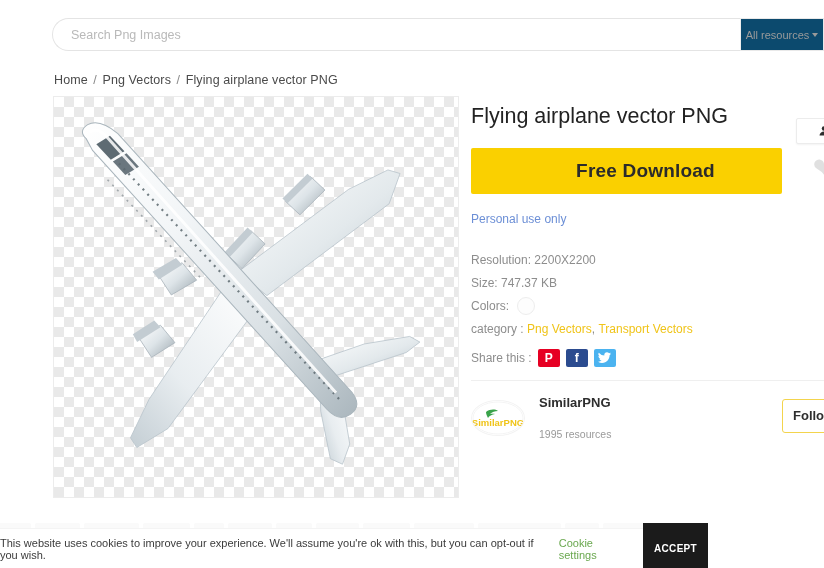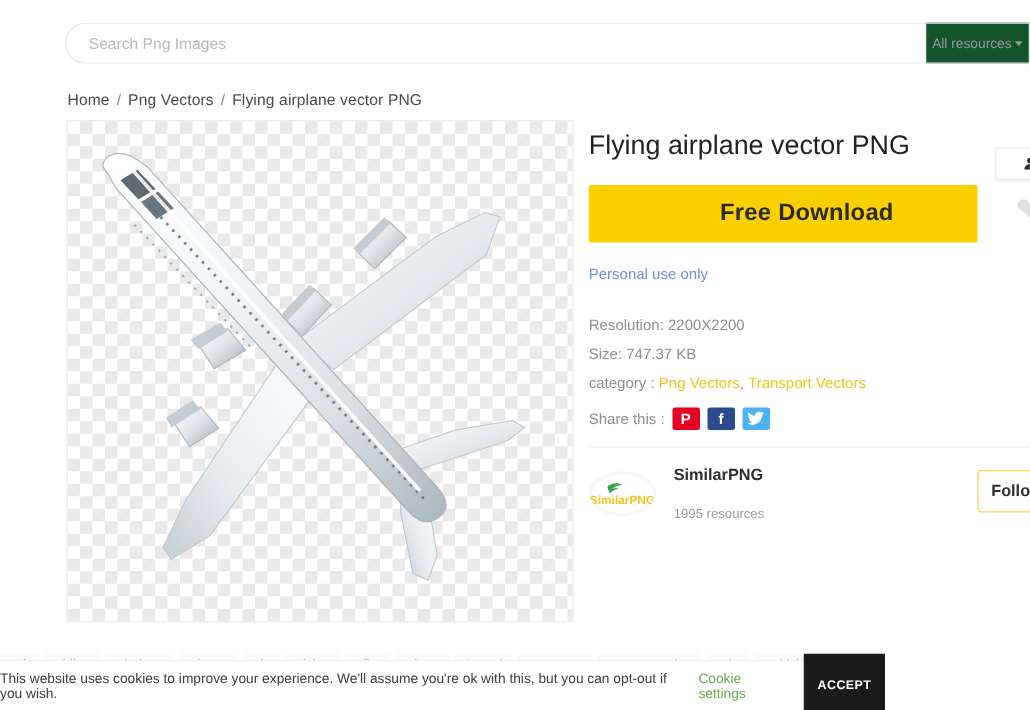--- a/index.html
+++ b/index.html
@@ -30,21 +30,21 @@
     background: #fff;
     padding: 0 18px;
     font-size: 12.5px; color: #737373;
     font-family: "Liberation Sans", sans-serif;
     outline: none;
   }
   .search-input::placeholder { color: #b9b9b9; }
   .resource-select {
     width: 84px; height: 33px;
     border: 1px solid #e9e9e9; border-left: 1px solid #efefef;
-    background: #14532d;
+    background: #0c4a6e;
     display: flex; align-items: center; justify-content: center;
     gap: 3px;
     font-size: 11px; color: #9a9a9a;
     white-space: nowrap;
     cursor: pointer;
   }
   .caret-down {
     width: 0; height: 0;
     border-left: 3px solid transparent;
     border-right: 3px solid transparent;
@@ -297,20 +297,24 @@
     <div class="license">Personal use only</div>
 
     <div class="meta">
       <div class="meta-row">
         <span>Resolution: 2200X2200</span>
       </div>
       <div class="meta-row">
         <span>Size: 747.37 KB</span>
       </div>
       <div class="meta-row">
+        <span>Colors:</span>
+        <span class="color-swatch"></span>
+      </div>
+      <div class="meta-row">
         <span>category :</span>
         <span>&nbsp;</span>
         <a class="cat-link" href="#">Png Vectors</a>
         <span>,</span>
         <span>&nbsp;</span>
         <a class="cat-link" href="#">Transport Vectors</a>
       </div>
     </div>
 
     <div class="share-row">

